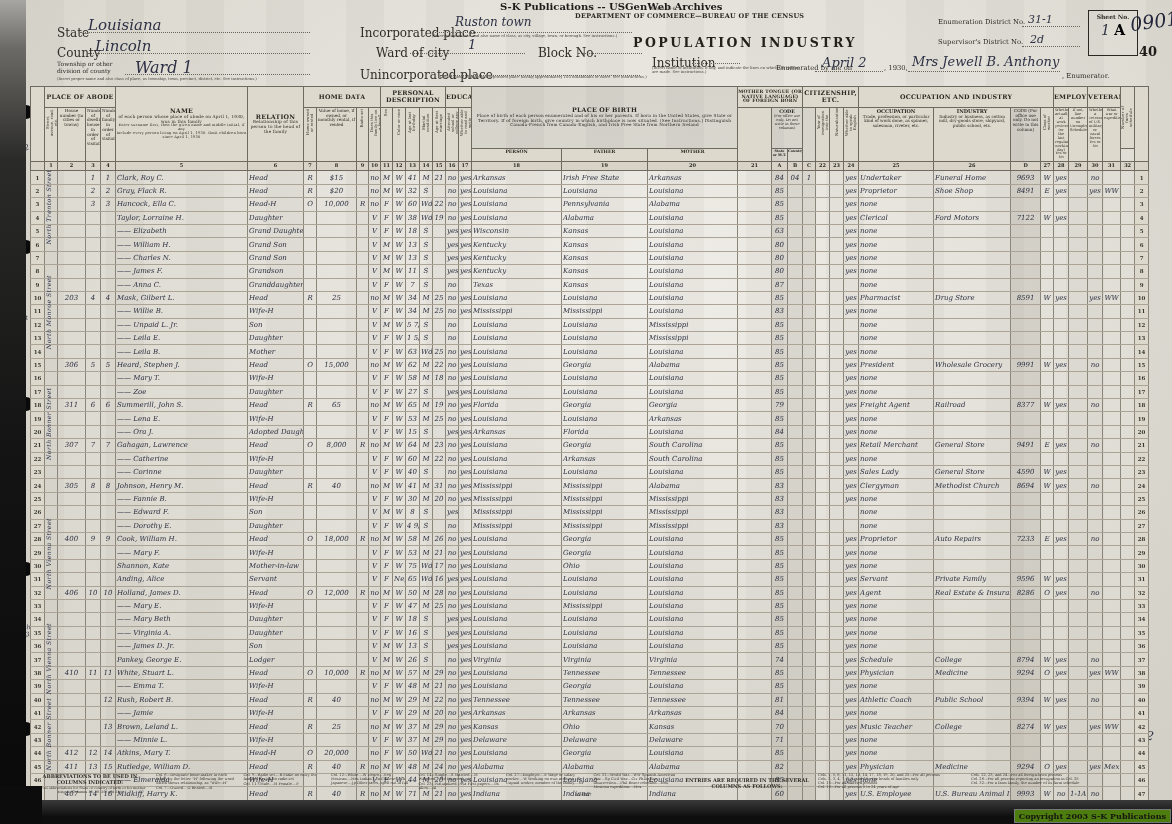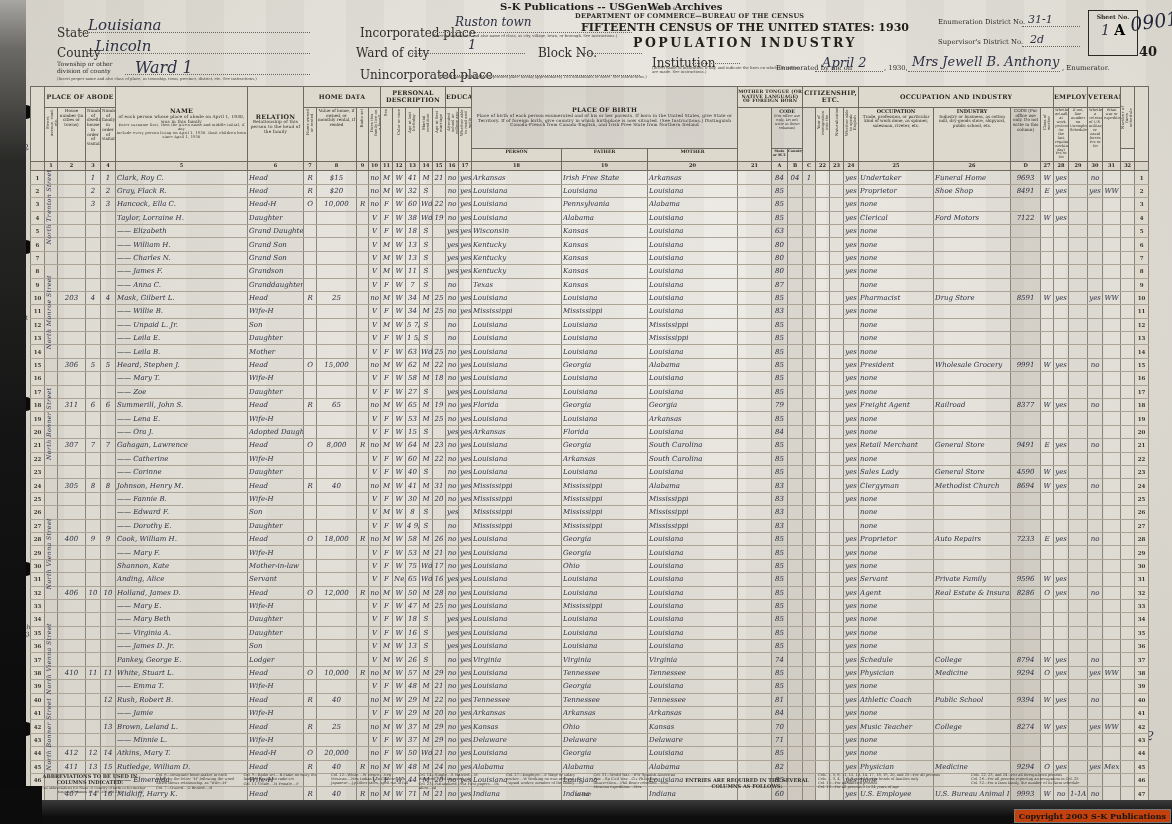--- a/index.html
+++ b/index.html
@@ -60,52 +60,51 @@
   .mnote{position:absolute;font-size:6px;font-style:italic;color:#2c2f42;line-height:1.15;}
 
   .footer{position:absolute;left:30px;top:773px;width:1110px;height:24px;display:flex;gap:6px;color:#34322c;}
   .fa-title{width:120px;font-size:5px;font-weight:bold;text-align:center;}
   .fa-title .n2{font-size:3.4px;font-weight:normal;display:block;margin-top:1px;}
   .fa-blocks{width:520px;column-count:6;column-gap:5px;font-size:3.6px;line-height:1.15;}
   .fa-blocks div{margin-bottom:1px;}
   .fe-title{width:130px;font-size:5px;font-weight:bold;text-align:center;padding-top:4px;}
   .fe-blocks{width:300px;column-count:2;column-gap:6px;font-size:3.6px;line-height:1.15;}
   .fno{position:absolute;left:575px;top:792px;font-size:4px;color:#3c3a34;}
-  .copyright{position:absolute;right:1px;bottom:1px;background:#c2410c;border:1px solid #777;
+  .copyright{position:absolute;right:1px;bottom:1px;background:#4d7c0f;border:1px solid #777;
              font-size:8px;font-weight:bold;color:#151411;padding:1px 4px;}
 </style>
 </head>
 <body>
 
 <div id="sheet">
   <div class="paper"></div>
 
   <div class="masthead">S-K Publications -- USGenWeb Archives</div>
   <div class="formno">Form 15-6</div>
   <div class="dept">DEPARTMENT OF COMMERCE—BUREAU OF THE CENSUS</div>
-  <div class="census">FIFTEENTH CENSUS OF THE UNITED STATES:  1930</div>
   <div class="popsched">POPULATION INDUSTRY</div>
 
   <span class="lbl" style="left:57px;top:26px">State</span>
   <span class="hwfield" style="left:88px;top:16px;font-size:15px">Louisiana</span>
   <div class="dots" style="left:80px;top:20px;width:230px"></div>
   <span class="lbl" style="left:57px;top:46px">County</span>
   <span class="hwfield" style="left:95px;top:37px;font-size:15px">Lincoln</span>
   <div class="dots" style="left:88px;top:41px;width:222px"></div>
   <span class="lbl" style="left:57px;top:60px;font-size:6px">Township or other</span>
   <span class="lbl" style="left:57px;top:67px;font-size:6px">division of county</span>
   <span class="hwfield" style="left:135px;top:58px;font-size:16px">Ward 1</span>
   <div class="dots" style="left:125px;top:62px;width:185px"></div>
   <span class="cap" style="left:57px;top:77px;width:260px">(Insert proper name and also class of place, as township, town, precinct, district, etc.   See instructions.)</span>
 
   <span class="lbl" style="left:360px;top:26px">Incorporated place</span>
   <span class="hwfield" style="left:455px;top:15px;font-size:12px">Ruston town</span>
   <div class="dots" style="left:432px;top:20px;width:200px"></div>
   <span class="cap" style="left:432px;top:34px;width:210px">(Insert proper name and also name of class, as city, village, town, or borough.   See instructions.)</span>
-  <span class="lbl" style="left:356px;top:46px">Ward of city</span>
+  <span class="lbl" style="left:376px;top:46px">Ward of city</span>
   <span class="hwfield" style="left:468px;top:37px;font-size:13px">1</span>
   <div class="dots" style="left:410px;top:41px;width:115px"></div>
   <span class="lbl" style="left:538px;top:46px">Block No.</span>
   <div class="dots" style="left:578px;top:41px;width:64px"></div>
   <span class="lbl" style="left:360px;top:68px">Unincorporated place</span>
   <div class="dots" style="left:440px;top:63px;width:200px"></div>
   <span class="cap" style="left:440px;top:75px;width:210px">(Enter name of any unincorporated place having approximately 100 inhabitants or more.   See instructions.)</span>
   <span class="lbl" style="left:652px;top:56px">Institution</span>
   <div class="dots" style="left:692px;top:51px;width:48px"></div>
   <span class="cap" style="left:652px;top:66px;width:150px">(Insert name of institution, if any, and indicate the lines on which the entries are made.   See instructions.)</span>
@@ -122,21 +121,21 @@
       <b>A</b></div>
   </div>
   <div class="stamp hw">0901</div>
   <div class="pageno">40</div>
   <span class="edline" style="left:776px;top:64px">Enumerated by me on</span>
   <span class="hwfield" style="left:822px;top:55px;font-size:13px">April 2</span>
   <div class="dots" style="left:815px;top:59px;width:68px"></div>
   <span class="edline" style="left:884px;top:64px">, 1930,</span>
   <span class="hwfield" style="left:912px;top:54px;font-size:13px">Mrs Jewell B. Anthony</span>
   <div class="dots" style="left:908px;top:59px;width:152px"></div>
-  <span class="edline" style="left:1062px;top:64px">, Enumerator.</span>
+  <span class="edline" style="left:1062px;top:72px">, Enumerator.</span>
 
   <div class="mnote" style="left:2px;top:146px;transform:rotate(-14deg);font-size:8px">April 2</div>
   <div class="mnote" style="left:0;top:316px;transform:rotate(-8deg)">
     <div>see sheet 4</div>
       <div>line 55</div>
     </div>
   <div class="mnote" style="left:12px;top:624px;transform:rotate(-8deg)">
     <div>see sheet 6</div>
       <div>line 33</div>
     </div>

